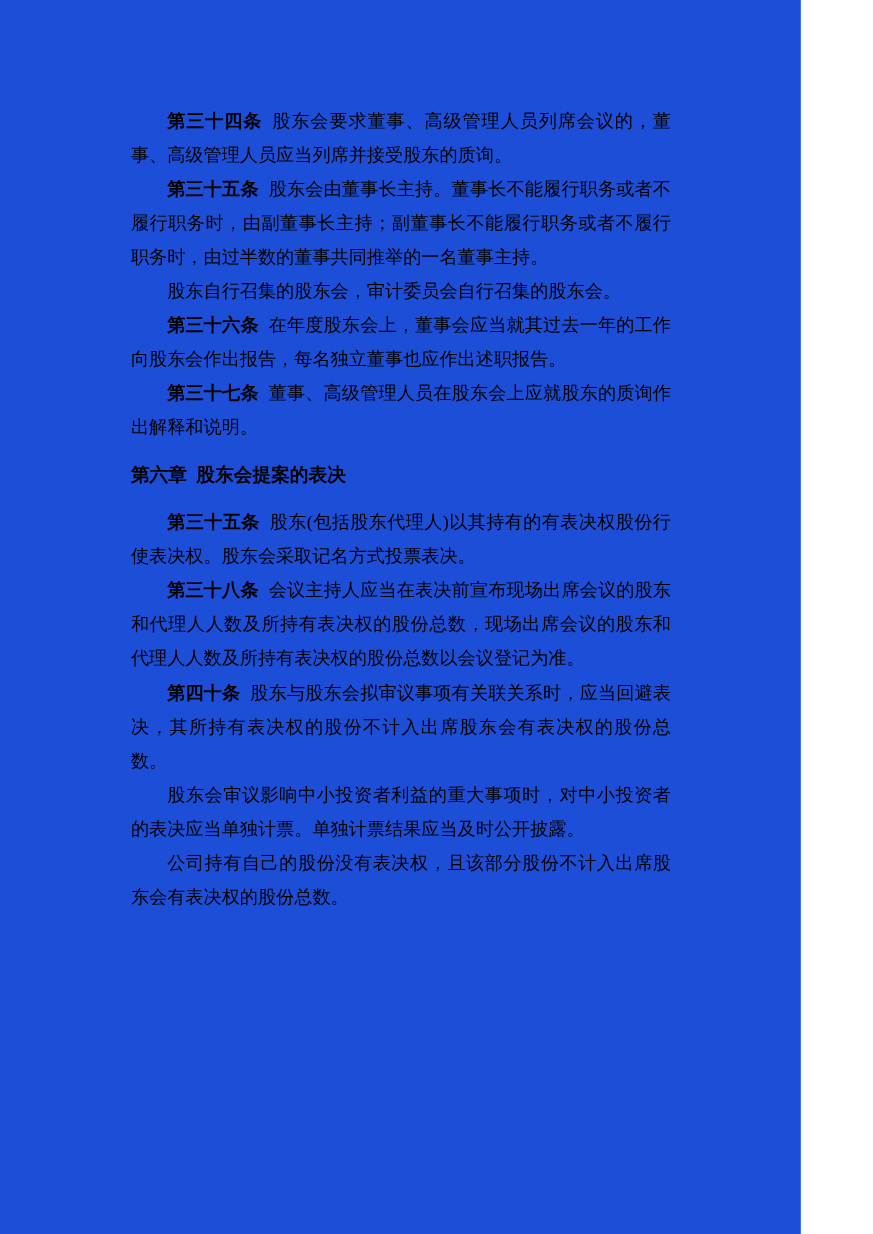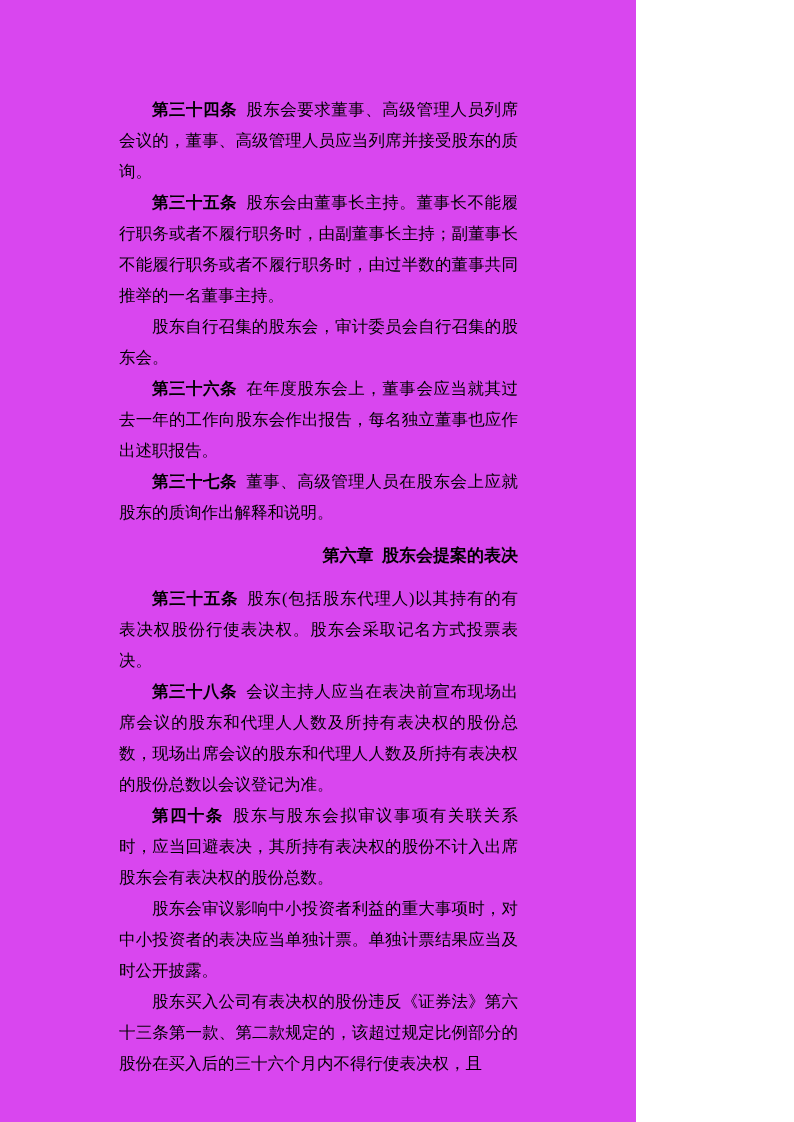--- a/index.html
+++ b/index.html
@@ -9,44 +9,44 @@
   }
   body {
     width: 794px;
     height: 1122px;
     font-family: "Liberation Serif", "DejaVu Serif", serif;
     color: #000000;
     overflow: hidden;
   }
   .page {
     box-sizing: border-box;
-    width: 636px;
+    width: 728px;
     height: 1122px;
     padding: 94px 118px 24px 119px;
-    background: #d946ef;
+    background: #1d4ed8;
   }
   .para {
     margin: 0;
     font-size: 16.5px;
     line-height: 31px;
     text-align: justify;
     text-justify: inter-ideograph;
     text-indent: 2em;
     word-break: break-all;
   }
   .art-num {
     font-weight: bold;
     margin-right: 0.55em;
   }
   .chapter {
     margin: 12px 0;
     font-size: 17px;
     line-height: 31px;
     font-weight: bold;
-    text-align: right;
+    text-align: left;
     text-indent: 0;
   }
   .chapter .chap-num {
     margin-right: 0.5em;
   }
 </style>
 </head>
 <body>
 
 <div class="page">
@@ -66,16 +66,16 @@
   <p class="para chapter"><span class="chap-num">第六章</span><span>股东会提案的表决</span></p>
 
   <p class="para"><b class="art-num">第三十五条</b><span>股东(包括股东代理人)以其持有的有表决权股份行使表决权。股东会采取记名方式投票表决。</span></p>
 
   <p class="para"><b class="art-num">第三十八条</b><span>会议主持人应当在表决前宣布现场出席会议的股东和代理人人数及所持有表决权的股份总数，现场出席会议的股东和代理人人数及所持有表决权的股份总数以会议登记为准。</span></p>
 
   <p class="para"><b class="art-num">第四十条</b><span>股东与股东会拟审议事项有关联关系时，应当回避表决，其所持有表决权的股份不计入出席股东会有表决权的股份总数。</span></p>
 
   <p class="para">股东会审议影响中小投资者利益的重大事项时，对中小投资者的表决应当单独计票。单独计票结果应当及时公开披露。</p>
 
+  <p class="para">公司持有自己的股份没有表决权，且该部分股份不计入出席股东会有表决权的股份总数。</p>
 
-  <p class="para">股东买入公司有表决权的股份违反《证券法》第六十三条第一款、第二款规定的，该超过规定比例部分的股份在买入后的三十六个月内不得行使表决权，且</p>
 
 </div>
 
 </body></html>

